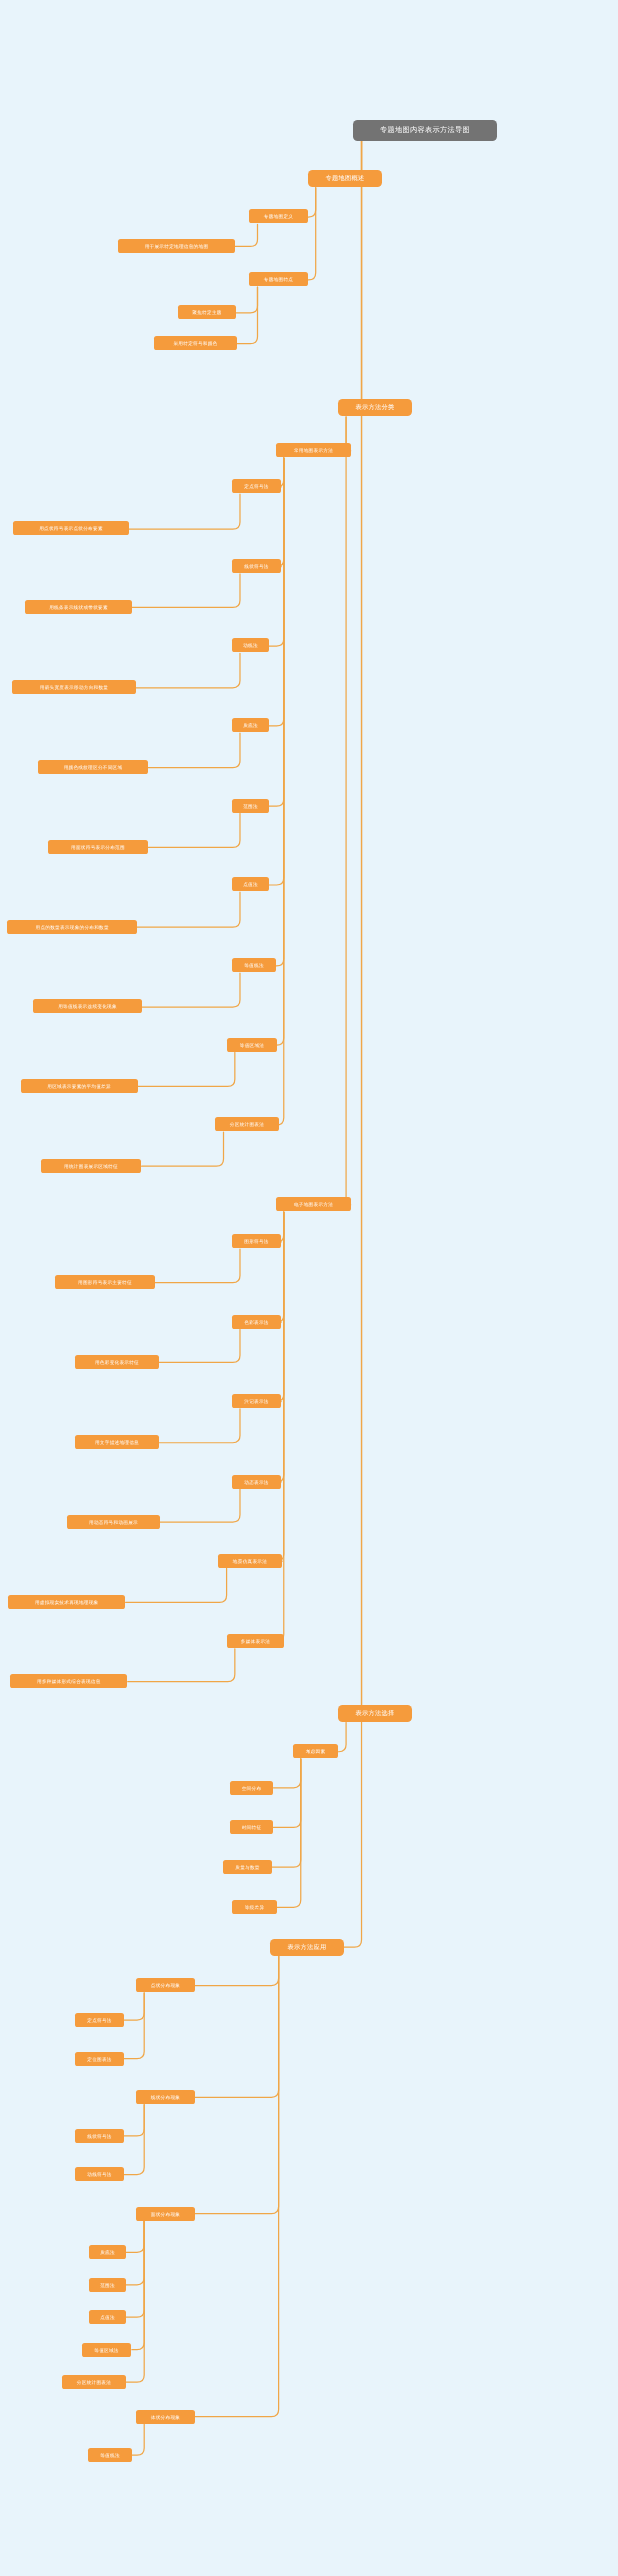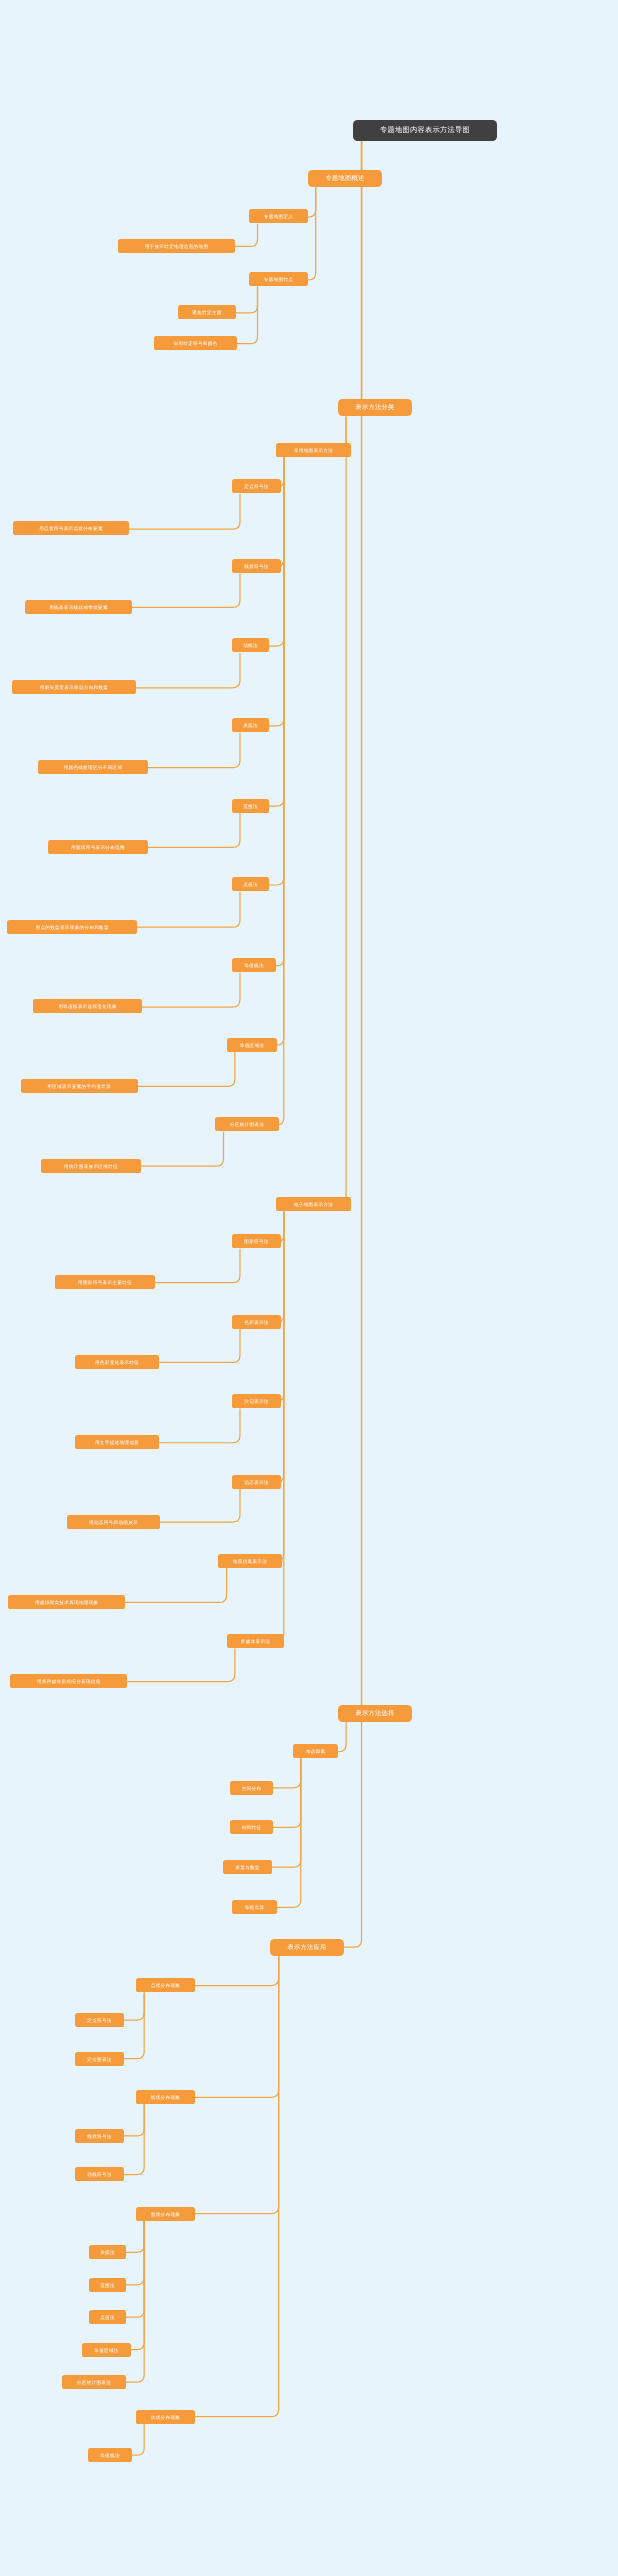--- a/index.html
+++ b/index.html
@@ -87,21 +87,21 @@
       <path d="M 280 3868 L 280 3982 Q 280 3996 266 3996 L 241 3996" fill="none" stroke="#f0a647" stroke-width="2.4" stroke-linecap="round"></path>
       <path d="M 280 4085 L 280 4132 Q 280 4146 266 4146 L 241 4146" fill="none" stroke="#f0a647" stroke-width="2.4" stroke-linecap="round"></path>
       <path d="M 280 4085 L 280 4207 Q 280 4221 266 4221 L 241 4221" fill="none" stroke="#f0a647" stroke-width="2.4" stroke-linecap="round"></path>
       <path d="M 280 4311 L 280 4358 Q 280 4372 266 4372 L 245 4372" fill="none" stroke="#f0a647" stroke-width="2.4" stroke-linecap="round"></path>
       <path d="M 280 4311 L 280 4421 Q 280 4435 266 4435 L 245 4435" fill="none" stroke="#f0a647" stroke-width="2.4" stroke-linecap="round"></path>
       <path d="M 280 4311 L 280 4484 Q 280 4498 266 4498 L 245 4498" fill="none" stroke="#f0a647" stroke-width="2.4" stroke-linecap="round"></path>
       <path d="M 280 4311 L 280 4547 Q 280 4561 266 4561 L 256 4561" fill="none" stroke="#f0a647" stroke-width="2.4" stroke-linecap="round"></path>
       <path d="M 280 4311 L 280 4610 Q 280 4624 266 4624 L 244 4624" fill="none" stroke="#f0a647" stroke-width="2.4" stroke-linecap="round"></path>
       <path d="M 280 4705 L 280 4752 Q 280 4766 266 4766 L 255 4766" fill="none" stroke="#f0a647" stroke-width="2.4" stroke-linecap="round"></path>
     </svg>
-<div class="node lvl0" style="left: 353px; top: 120px; width: 144px; height: 20.6px; background: #404040; color: rgb(255, 255, 255);">专题地图内容表示方法导图</div>
+<div class="node lvl0" style="left: 353px; top: 120px; width: 144px; height: 20.6px; background: #737373; color: rgb(255, 255, 255);">专题地图内容表示方法导图</div>
     <div class="node lvl1" style="left: 308px; top: 170px; width: 74px; height: 17px; background: rgb(245, 155, 60); color: rgb(255, 255, 255);">专题地图概述</div>
     <div class="node lvl2" style="left: 249px; top: 209px; width: 59px; height: 14.4px; background: rgb(245, 155, 60); color: rgb(255, 255, 255);">专题地图定义</div>
     <div class="node lvl3" style="left: 118px; top: 239px; width: 117px; height: 14.4px; background: rgb(245, 155, 60); color: rgb(255, 255, 255);">用于展示特定地理信息的地图</div>
     <div class="node lvl2" style="left: 249px; top: 272px; width: 59px; height: 14.4px; background: rgb(245, 155, 60); color: rgb(255, 255, 255);">专题地图特点</div>
     <div class="node lvl3" style="left: 178px; top: 305px; width: 58px; height: 14.4px; background: rgb(245, 155, 60); color: rgb(255, 255, 255);">聚焦特定主题</div>
     <div class="node lvl3" style="left: 154px; top: 336px; width: 83px; height: 14.4px; background: rgb(245, 155, 60); color: rgb(255, 255, 255);">采用特定符号和颜色</div>
     <div class="node lvl1" style="left: 338px; top: 399px; width: 74px; height: 17px; background: rgb(245, 155, 60); color: rgb(255, 255, 255);">表示方法分类</div>
     <div class="node lvl2" style="left: 276px; top: 443px; width: 75px; height: 14.4px; background: rgb(245, 155, 60); color: rgb(255, 255, 255);">常用地图表示方法</div>
     <div class="node lvl2" style="left: 232px; top: 479px; width: 49px; height: 14.4px; background: rgb(245, 155, 60); color: rgb(255, 255, 255);">定点符号法</div>
     <div class="node lvl3" style="left: 13px; top: 521px; width: 116px; height: 14.4px; background: rgb(245, 155, 60); color: rgb(255, 255, 255);">用点状符号表示点状分布要素</div>

